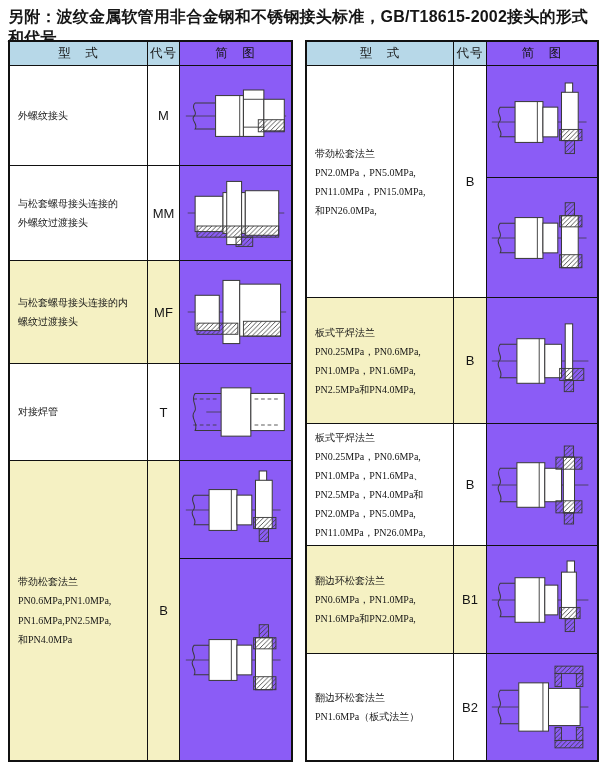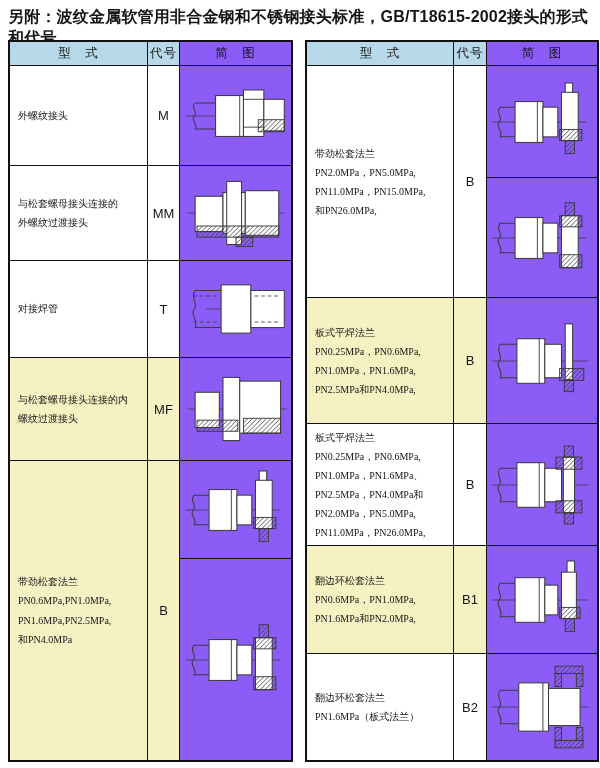--- a/index.html
+++ b/index.html
@@ -109,62 +109,62 @@
               <rect x="42" y="24" width="24" height="44" fill="#fff" stroke="#3a3a3a" stroke-width="1.1"></rect>
               <rect x="46" y="12" width="16" height="68" fill="#fff" stroke="#3a3a3a" stroke-width="1.1"></rect>
               <rect x="66" y="22" width="36" height="48" fill="#fff" stroke="#3a3a3a" stroke-width="1.1"></rect>
               <rect x="14" y="60" width="88" height="12" fill="url(#ht3)" stroke="#3a3a3a" stroke-width="1"></rect>
               <rect x="56" y="72" width="18" height="10" fill="url(#ht3)" stroke="#3a3a3a" stroke-width="1"></rect>
             </svg>
           </div>
       </div>
     </div>
 
+    <div class="row" style="height:103px">
+      <div class="c ct hl">与松套螺母接头连接的内
+螺纹过渡接头</div>
+      <div class="c cc hl">MF</div>
+      <div class="c cd">
+        <div class="sub">
+            <svg width="104" height="86" viewBox="0 0 112 92" xmlns="http://www.w3.org/2000/svg">
+              <defs>
+                <pattern id="ht4" patternUnits="userSpaceOnUse" width="5" height="5">
+                  <path d="M0,5 L5,0" stroke="#3a3a3a" stroke-width="0.9" fill="none"></path>
+                </pattern>
+              </defs>
+              <line x1="4" y1="46" x2="110" y2="46" stroke="#3a3a3a" stroke-width="0.8"></line>
+              <rect x="12" y="28" width="26" height="38" fill="#fff" stroke="#3a3a3a" stroke-width="1.1"></rect>
+              <rect x="42" y="12" width="18" height="68" fill="#fff" stroke="#3a3a3a" stroke-width="1.1"></rect>
+              <rect x="60" y="16" width="44" height="56" fill="#fff" stroke="#3a3a3a" stroke-width="1.1"></rect>
+              <rect x="14" y="58" width="44" height="12" fill="url(#ht4)" stroke="#3a3a3a" stroke-width="1"></rect>
+              <rect x="64" y="56" width="40" height="16" fill="url(#ht4)" stroke="#3a3a3a" stroke-width="1"></rect>
+            </svg>
+          </div>
+      </div>
+    </div>
+
     <div class="row" style="height:97px">
       <div class="c ct">对接焊管</div>
       <div class="c cc">T</div>
       <div class="c cd">
         <div class="sub">
             <svg width="104" height="86" viewBox="0 0 112 92" xmlns="http://www.w3.org/2000/svg">
               <defs>
                 <pattern id="ht5" patternUnits="userSpaceOnUse" width="5" height="5">
                   <path d="M0,5 L5,0" stroke="#3a3a3a" stroke-width="0.9" fill="none"></path>
                 </pattern>
               </defs>
               <line x1="24" y1="46" x2="88" y2="46" stroke="#3a3a3a" stroke-width="0.8"></line>
               <path d="M40 26 L12 26 C6 34 16 40 11 46 C6 52 16 58 12 66 L40 66" fill="none" stroke="#3a3a3a" stroke-width="1.1"></path>
               <line x1="10" y1="32" x2="38" y2="32" stroke="#3a3a3a" stroke-width="0.9" stroke-dasharray="4 3"></line>
               <line x1="10" y1="60" x2="38" y2="60" stroke="#3a3a3a" stroke-width="0.9" stroke-dasharray="4 3"></line>
               <rect x="40" y="20" width="32" height="52" fill="#fff" stroke="#3a3a3a" stroke-width="1.1"></rect>
               <rect x="72" y="26" width="36" height="40" fill="#fff" stroke="#3a3a3a" stroke-width="1.1"></rect>
               <line x1="76" y1="32" x2="104" y2="32" stroke="#3a3a3a" stroke-width="0.9" stroke-dasharray="4 3"></line>
               <line x1="76" y1="60" x2="104" y2="60" stroke="#3a3a3a" stroke-width="0.9" stroke-dasharray="4 3"></line>
-            </svg>
-          </div>
-      </div>
-    </div>
-
-    <div class="row" style="height:103px">
-      <div class="c ct hl">与松套螺母接头连接的内
-螺纹过渡接头</div>
-      <div class="c cc hl">MF</div>
-      <div class="c cd">
-        <div class="sub">
-            <svg width="104" height="86" viewBox="0 0 112 92" xmlns="http://www.w3.org/2000/svg">
-              <defs>
-                <pattern id="ht4" patternUnits="userSpaceOnUse" width="5" height="5">
-                  <path d="M0,5 L5,0" stroke="#3a3a3a" stroke-width="0.9" fill="none"></path>
-                </pattern>
-              </defs>
-              <line x1="4" y1="46" x2="110" y2="46" stroke="#3a3a3a" stroke-width="0.8"></line>
-              <rect x="12" y="28" width="26" height="38" fill="#fff" stroke="#3a3a3a" stroke-width="1.1"></rect>
-              <rect x="42" y="12" width="18" height="68" fill="#fff" stroke="#3a3a3a" stroke-width="1.1"></rect>
-              <rect x="60" y="16" width="44" height="56" fill="#fff" stroke="#3a3a3a" stroke-width="1.1"></rect>
-              <rect x="14" y="58" width="44" height="12" fill="url(#ht4)" stroke="#3a3a3a" stroke-width="1"></rect>
-              <rect x="64" y="56" width="40" height="16" fill="url(#ht4)" stroke="#3a3a3a" stroke-width="1"></rect>
             </svg>
           </div>
       </div>
     </div>
 
     <div class="row grow">
       <div class="c ct hl">带劲松套法兰
 PN0.6MPa,PN1.0MPa,
 PN1.6MPa,PN2.5MPa,
 和PN4.0MPa</div>

